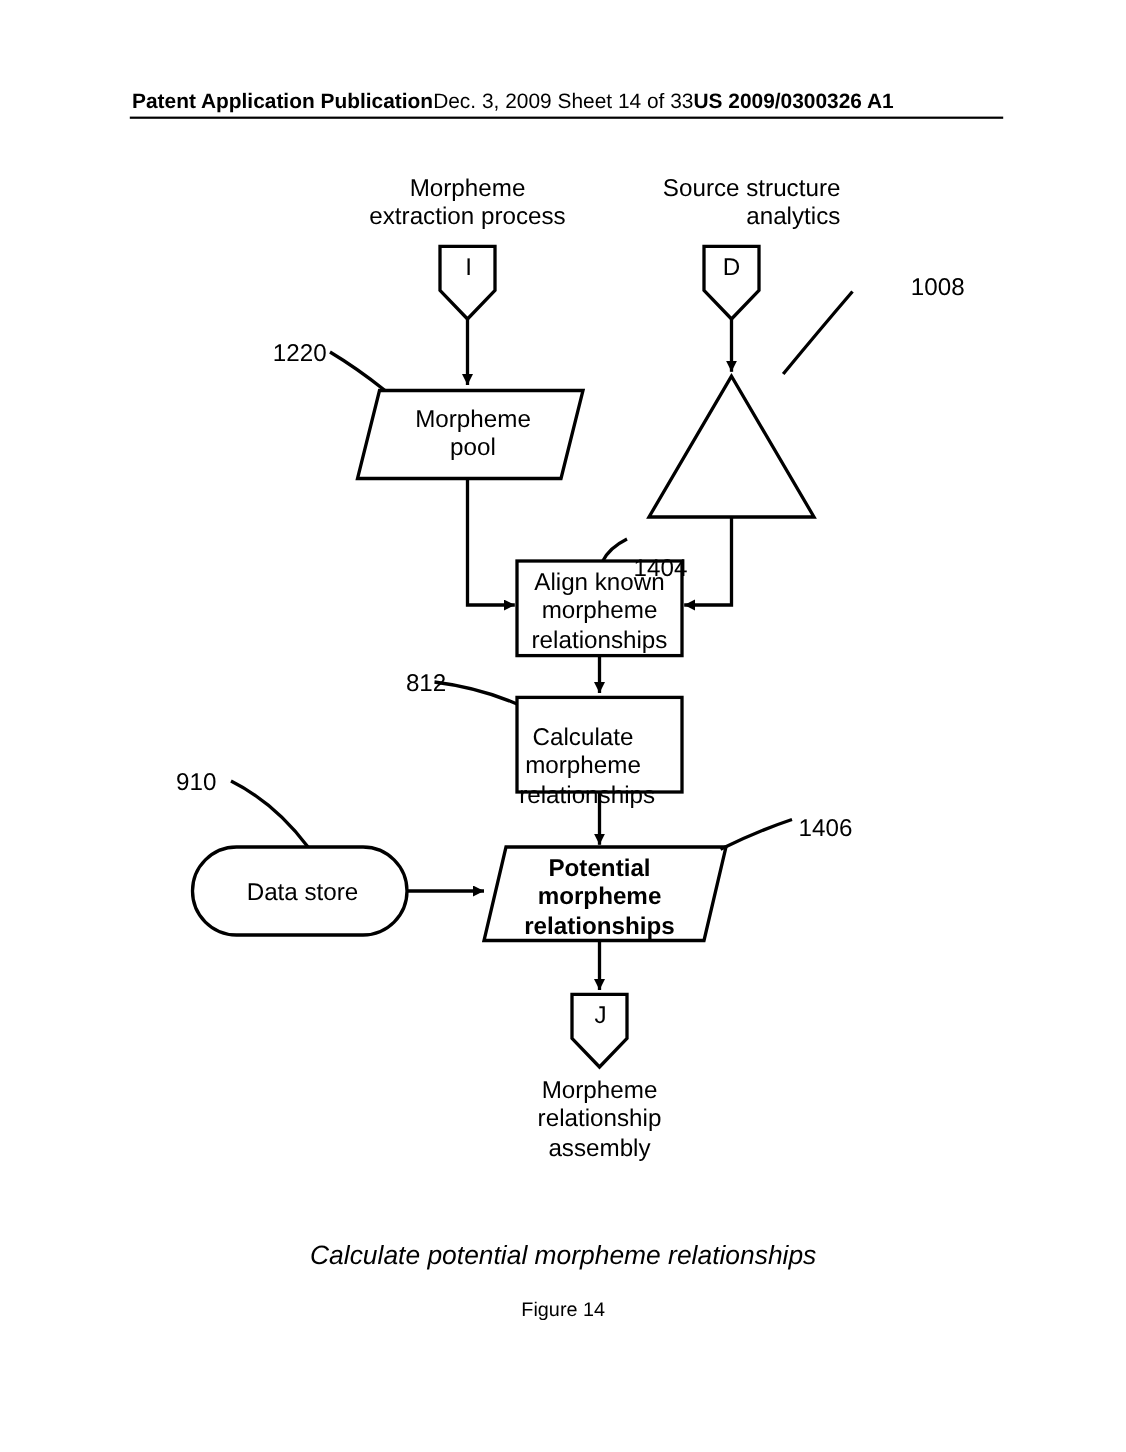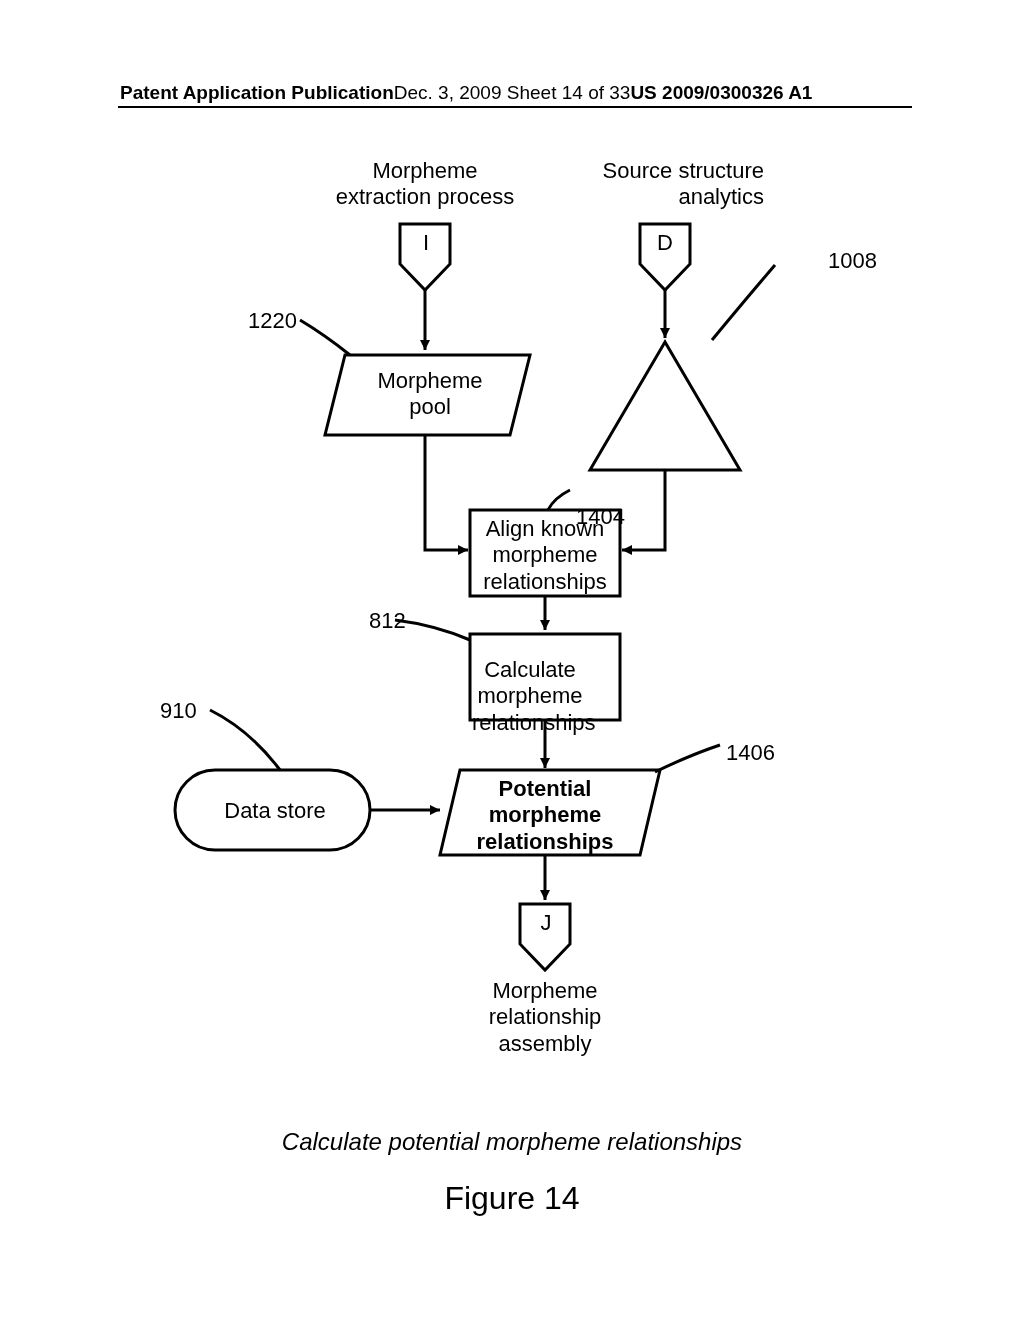--- a/index.html
+++ b/index.html
@@ -43,21 +43,21 @@
     font-size: 22px;
     line-height: 1.2;
     text-align: center;
   }
   .reflabel {
     position: absolute;
     font-size: 22px;
   }
   .caption { position: absolute; left: 0; right: 0; text-align: center; font-size: 24px; font-style: italic; }
   svg { position: absolute; top: 0; left: 0; }
-  .figlabel { position: absolute; left: 0; right: 0; text-align: center; font-size: 32px; }
+  .figlabel { position: absolute; left: 0; right: 0; text-align: center; font-size: 18px; }
 </style>
 </head>
 <body>
 
 <div class="header">
   <span class="left">Patent Application Publication</span>
   <span>Dec. 3, 2009  Sheet 14 of 33</span>
   <span class="right">US 2009/0300326 A1</span>
 </div>
 <div class="rule"></div>

